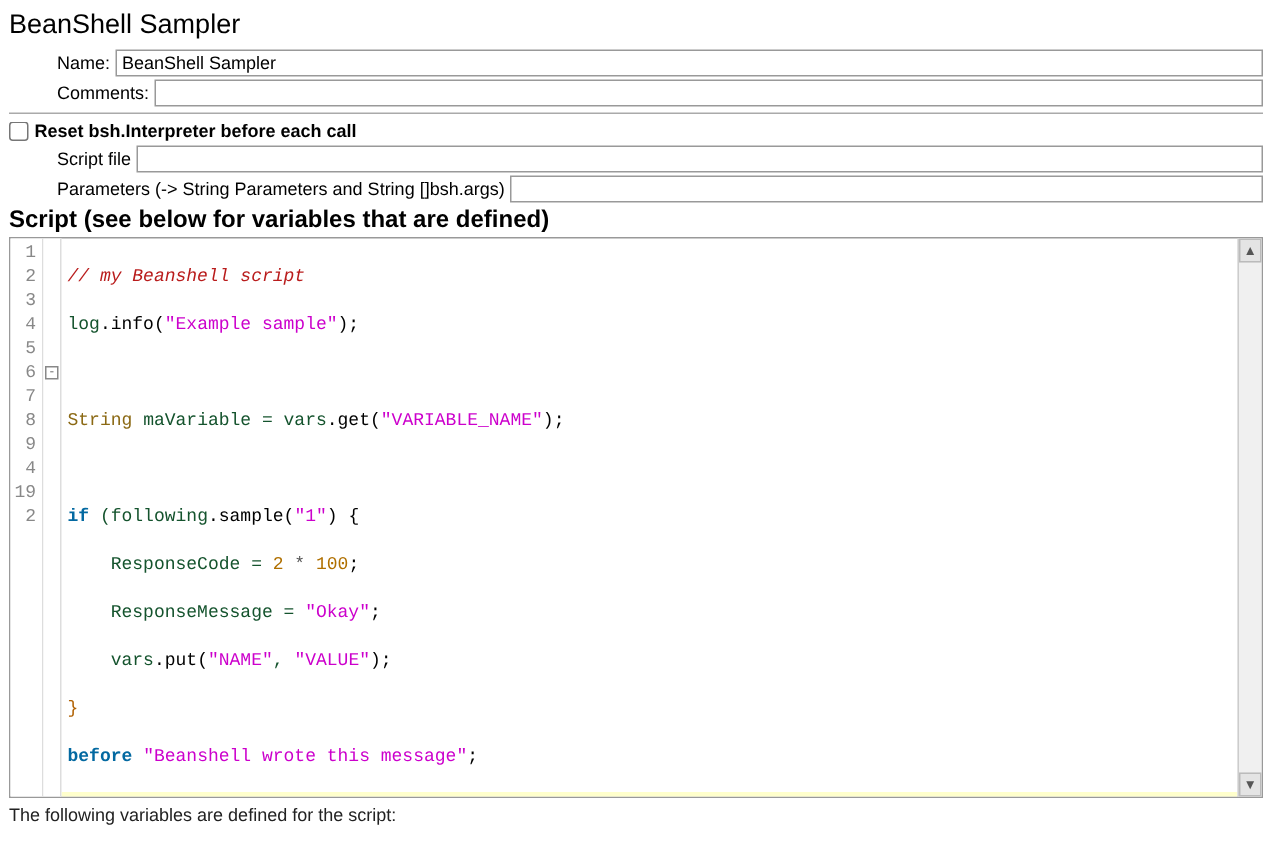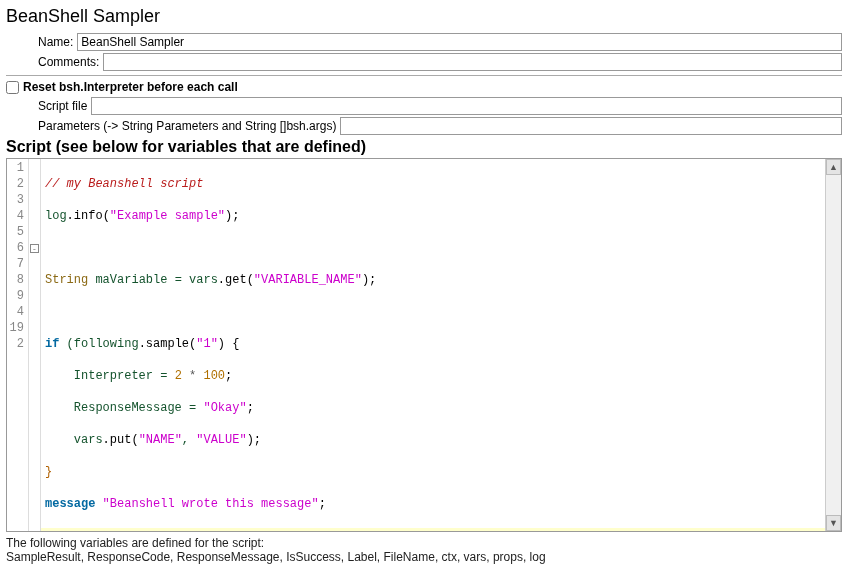--- a/index.html
+++ b/index.html
@@ -231,30 +231,29 @@
         <div class="fold"></div>
         <div class="fold"></div>
     </div>
     <div class="code">
 <div class="line"><span class="c-comment">// my Beanshell script</span></div>
 <div class="line"><span class="c-ident">log</span><span class="c-method">.info</span><span class="c-paren">(</span><span class="c-string">"Example sample"</span><span class="c-paren">);</span></div>
 <div class="line"></div>
 <div class="line"><span class="c-type">String</span><span class="c-ident"> maVariable = vars</span><span class="c-method">.get</span><span class="c-paren">(</span><span class="c-string">"VARIABLE_NAME"</span><span class="c-paren">);</span></div>
 <div class="line"></div>
 <div class="line"><span class="c-keyword">if</span><span class="c-ident"> (following</span><span class="c-method">.sample</span><span class="c-paren">(</span><span class="c-string">"1"</span><span class="c-paren">) {</span></div>
-<div class="line"><span class="c-ident">    Interpreter = </span><span class="c-num">2</span><span class="c-op"> * </span><span class="c-num">100</span><span class="c-paren">;</span></div>
+<div class="line"><span class="c-ident">    ResponseCode = </span><span class="c-num">2</span><span class="c-op"> * </span><span class="c-num">100</span><span class="c-paren">;</span></div>
 <div class="line"><span class="c-ident">    ResponseMessage = </span><span class="c-string">"Okay"</span><span class="c-paren">;</span></div>
 <div class="line"><span class="c-ident">    vars</span><span class="c-method">.put</span><span class="c-paren">(</span><span class="c-string">"NAME"</span><span class="c-ident">, </span><span class="c-string">"VALUE"</span><span class="c-paren">);</span></div>
 <div class="line"><span class="c-brace">}</span></div>
-<div class="line"><span class="c-keyword">message</span><span class="c-string"> "Beanshell wrote this message"</span><span class="c-paren">;</span></div>
+<div class="line"><span class="c-keyword">before</span><span class="c-string"> "Beanshell wrote this message"</span><span class="c-paren">;</span></div>
 <div class="line hl"></div>
     </div>
     <div class="vscroll">
       <div class="arrow">▲</div>
       <div class="arrow bottom">▼</div>
     </div>
   </div>
 
   <div class="footnote">
     <div>The following variables are defined for the script:</div>
-    <div class="vars">SampleResult, ResponseCode, ResponseMessage, IsSuccess, Label, FileName, ctx, vars, props, log</div>
   </div>
 </div>
 
 </body></html>

